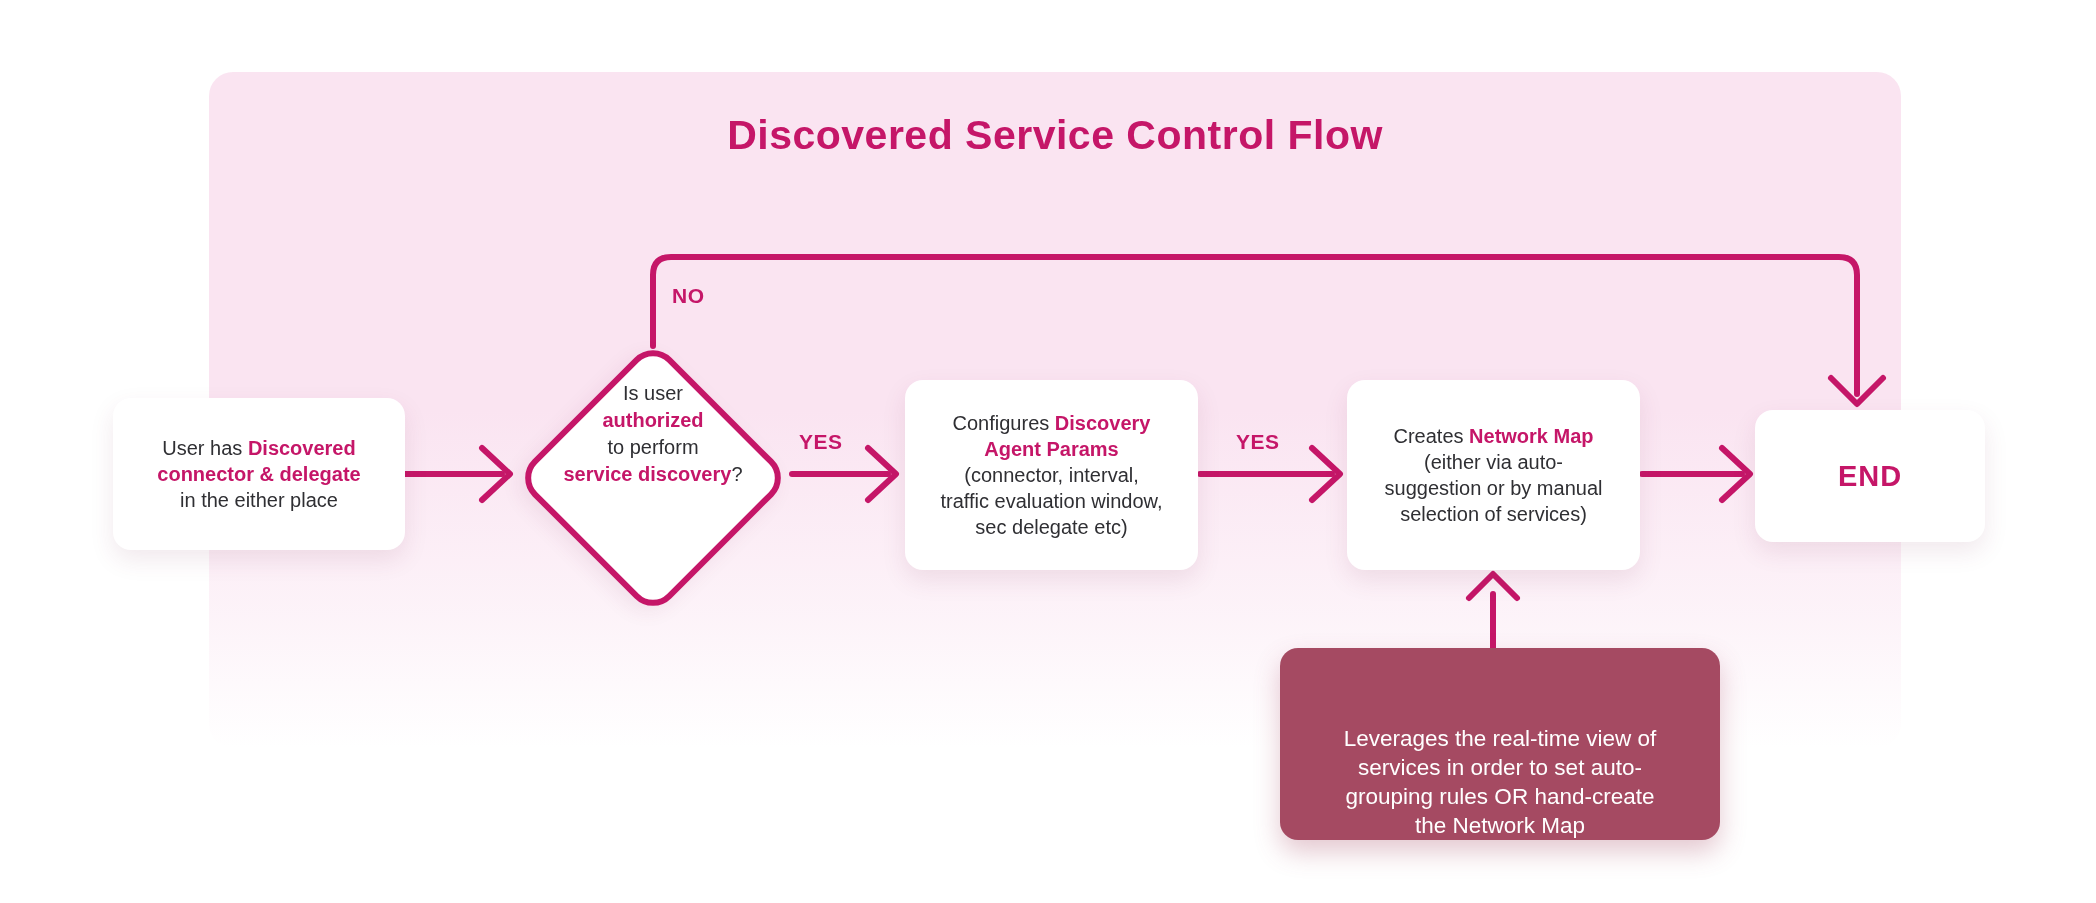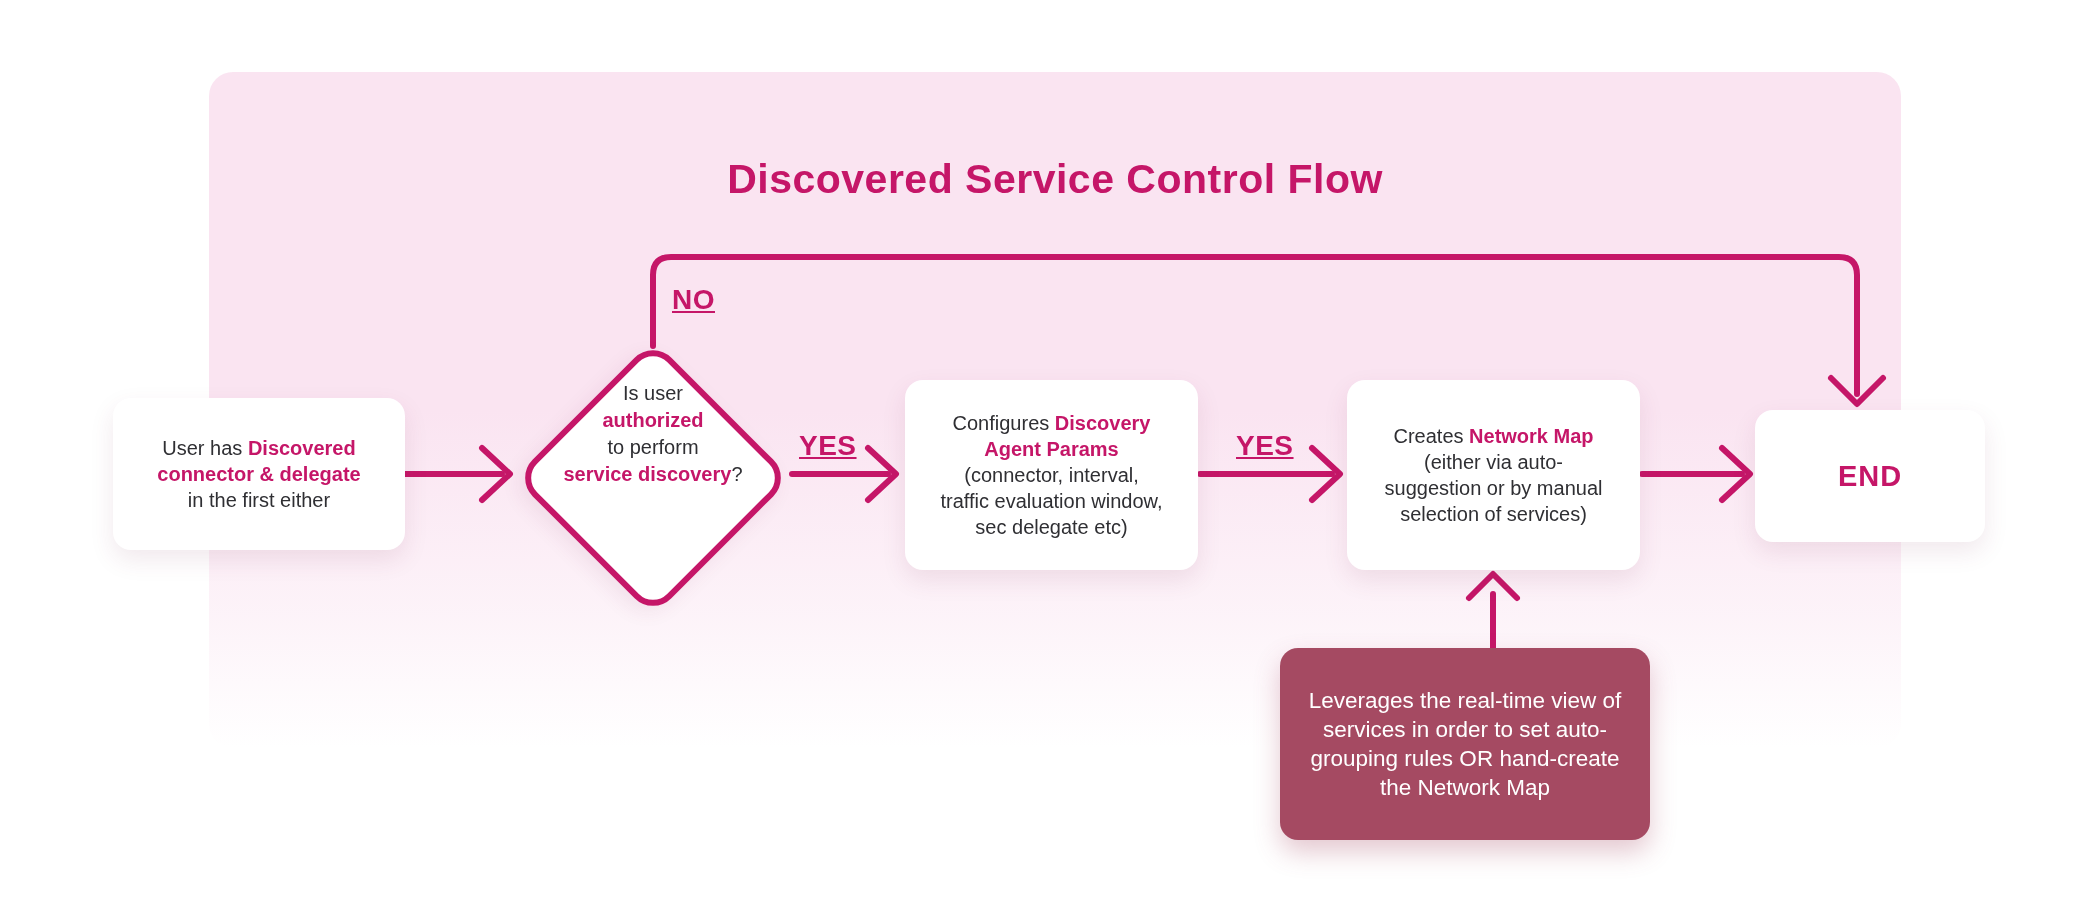--- a/index.html
+++ b/index.html
@@ -23,21 +23,20 @@
     border-radius:24px;
     background:linear-gradient(180deg,var(--panel) 0%,var(--panel) 50%,rgba(250,228,241,0.45) 80%,rgba(250,228,241,0) 100%);
   }
   .title{
     position:absolute;
     left:209px;top:112px;width:1692px;
     text-align:center;
     font-size:41px;font-weight:700;
     letter-spacing:0.5px;
     color:var(--accent);
-    margin-top:44px;
   }
   svg.edges{position:absolute;left:0;top:0;}
   .edge{
     fill:none;
     stroke:var(--accent);
     stroke-width:6;
     stroke-linecap:round;
     stroke-linejoin:round;
   }
   .node{
@@ -67,38 +66,37 @@
     position:absolute;
     left:523px;top:380px;width:260px;height:196px;
     display:flex;flex-direction:column;
     align-items:center;
     text-align:center;
     color:var(--text);
     font-size:20px;line-height:27px;
   }
   .edge-label{
     position:absolute;
-    font-size:28px;font-weight:700;
+    font-size:21px;font-weight:700;
     color:var(--accent);
     letter-spacing:0.5px;
-    text-decoration:underline;
   }
   .end-box{
     font-size:29px;font-weight:700;
     color:var(--accent);
     letter-spacing:1px;
   }
   .note{
     position:absolute;
-    left:1280px;top:648px;width:370px;height:192px;
+    left:1280px;top:648px;width:440px;height:192px;
     border-radius:18px;
     background:var(--note-bg);
     color:#ffffff;
     display:flex;flex-direction:column;
-    align-items:center;justify-content:center;
+    align-items:center;justify-content:flex-end;
     text-align:center;
     font-size:22.5px;line-height:29px;
     box-shadow:0 12px 26px rgba(165,74,98,0.30);
   }
 </style>
 </head>
 <body>
 
 <div class="canvas">
 
@@ -139,21 +137,21 @@
     </g>
   </svg>
 
   <div class="edge-label" style="left:672px;top:284px;">NO</div>
   <div class="edge-label" style="left:799px;top:430px;">YES</div>
   <div class="edge-label" style="left:1236px;top:430px;">YES</div>
 
   <div class="node box" style="left:113px;top:398px;width:292px;height:152px;">
     <div><span>User has </span><span class="accent">Discovered</span></div>
     <div><span class="accent">connector &amp; delegate</span></div>
-    <div><span>in the first either</span></div>
+    <div><span>in the either place</span></div>
   </div>
 
   <div class="diamond-shape"></div>
   <div class="diamond-text">
     <div><span>Is user</span></div>
     <div><span class="accent">authorized</span></div>
     <div><span>to perform</span></div>
     <div><span class="accent">service discovery</span><span>?</span></div>
   </div>
 

